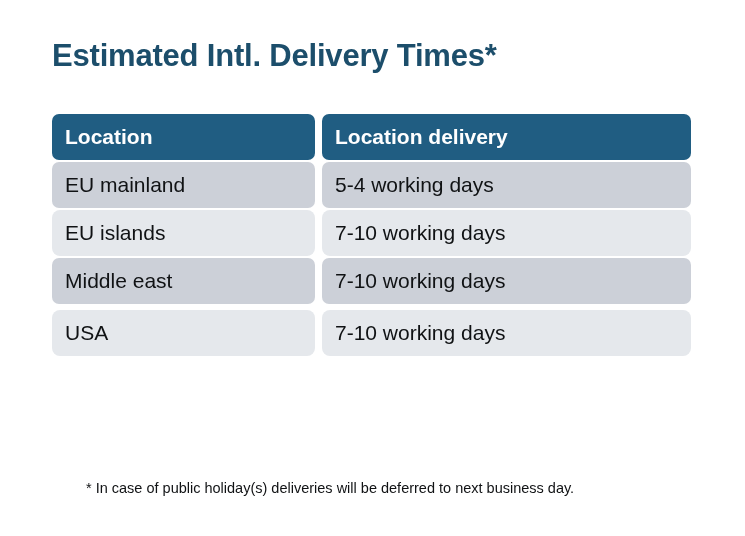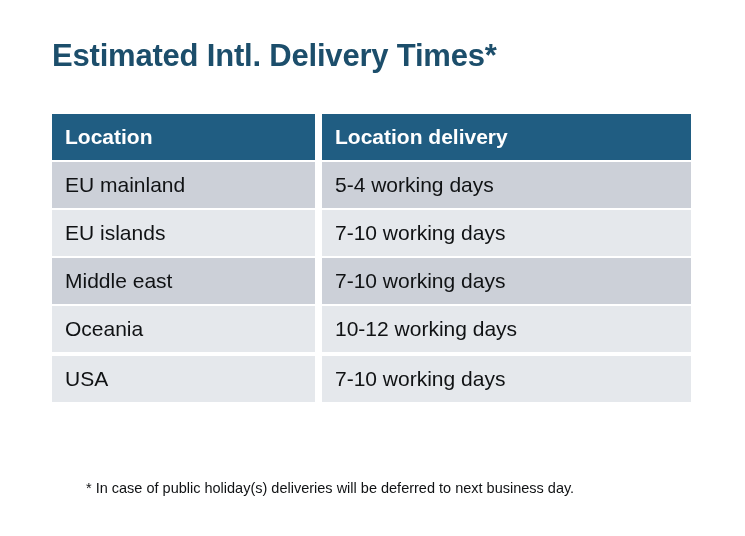--- a/index.html
+++ b/index.html
@@ -56,40 +56,43 @@
     width: 369px;
   }
   .delivery-table thead th {
     height: 46px;
     background: #205d82;
     color: #ffffff;
     font-size: 21px;
     font-weight: bold;
     padding: 0 13px;
     white-space: nowrap;
+    border-radius: 7px;
   }
   .row-gap td {
     height: 2px;
     padding: 0;
     background: #ffffff;
     font-size: 0;
     line-height: 0;
   }
   .data-row td {
     height: 46px;
     font-size: 21px;
     color: #101214;
     padding: 0 13px;
     white-space: nowrap;
   }
   .data-row.band-dark td {
     background: #ccd0d8;
+    border-radius: 7px;
   }
   .data-row.band-light td {
     background: #e5e8ec;
+    border-radius: 8px;
   }
   .footnote {
     position: absolute;
     left: 66px;
     top: 480px;
     font-size: 14.5px;
     color: #101214;
     white-space: nowrap;
     margin-left: 20px;
   }
@@ -146,25 +149,20 @@
         <td class="col-gap"></td>
         <td class="col-delivery">7-10 working days</td>
       </tr>
 
       <tr class="row-gap">
         <td></td>
         <td class="col-gap"></td>
         <td></td>
       </tr>
 
-      <tr class="data-row band-light">
-        <td class="col-location">Oceania</td>
-        <td class="col-gap"></td>
-        <td class="col-delivery">10-12 working days</td>
-      </tr>
 
       <tr class="row-gap">
         <td></td>
         <td class="col-gap"></td>
         <td></td>
       </tr>
 
 
       <tr class="row-gap">
         <td></td>

